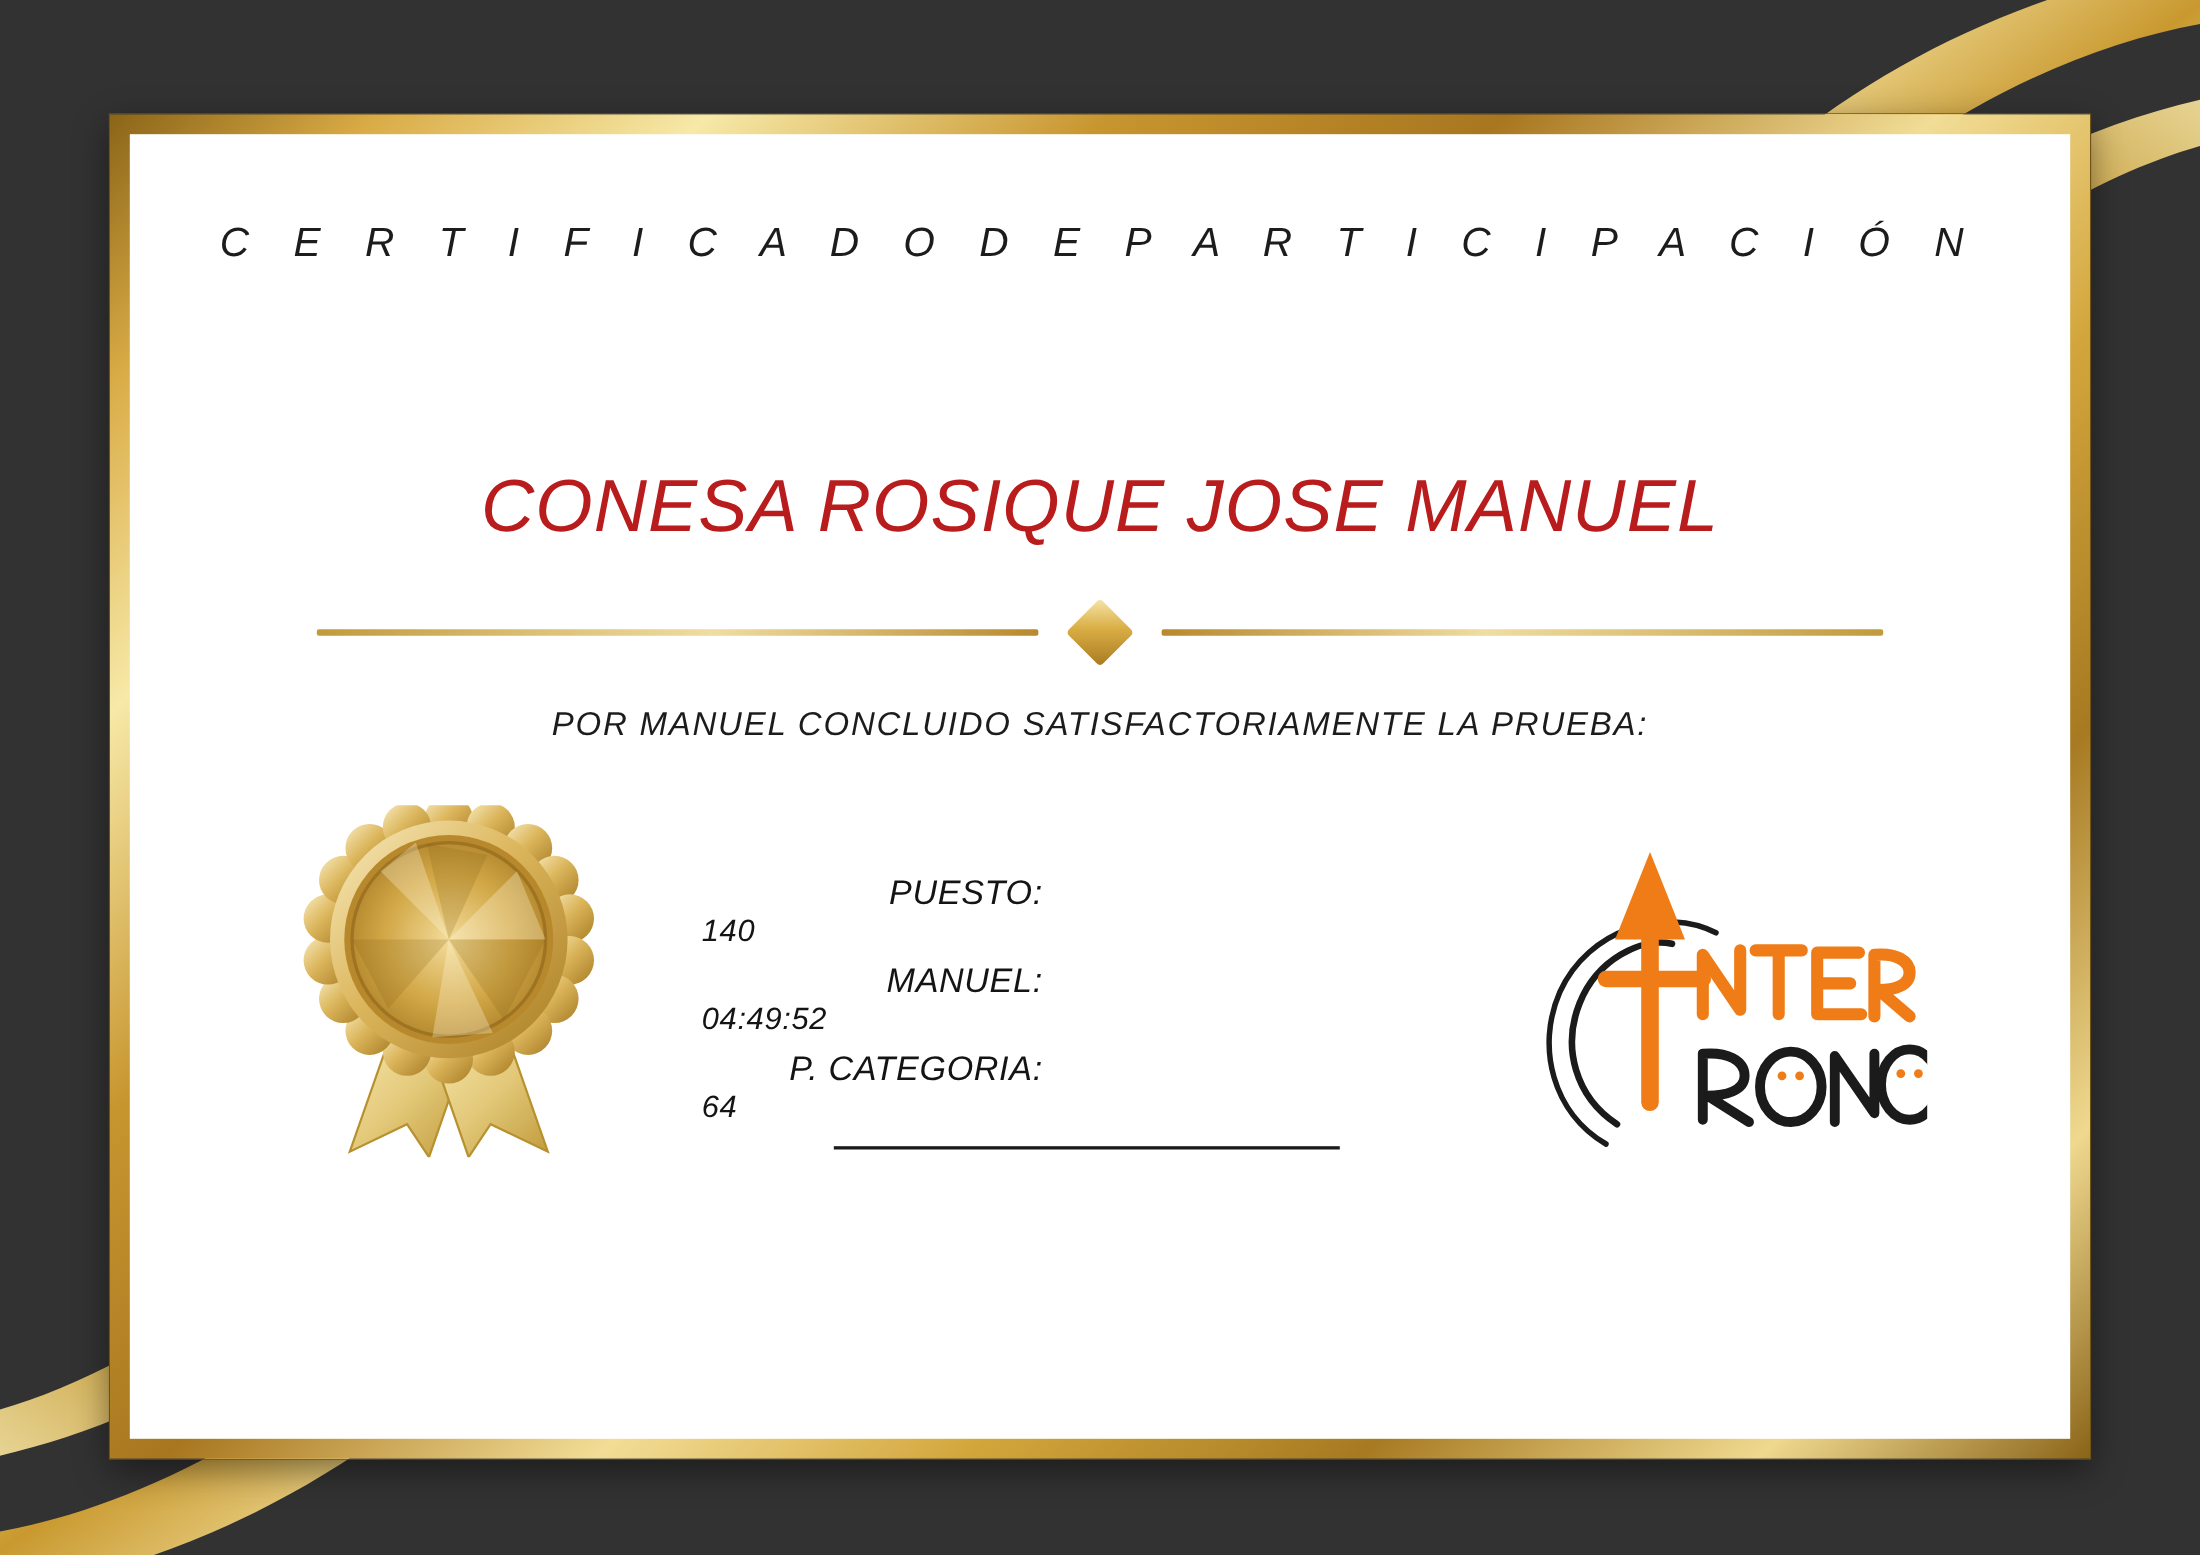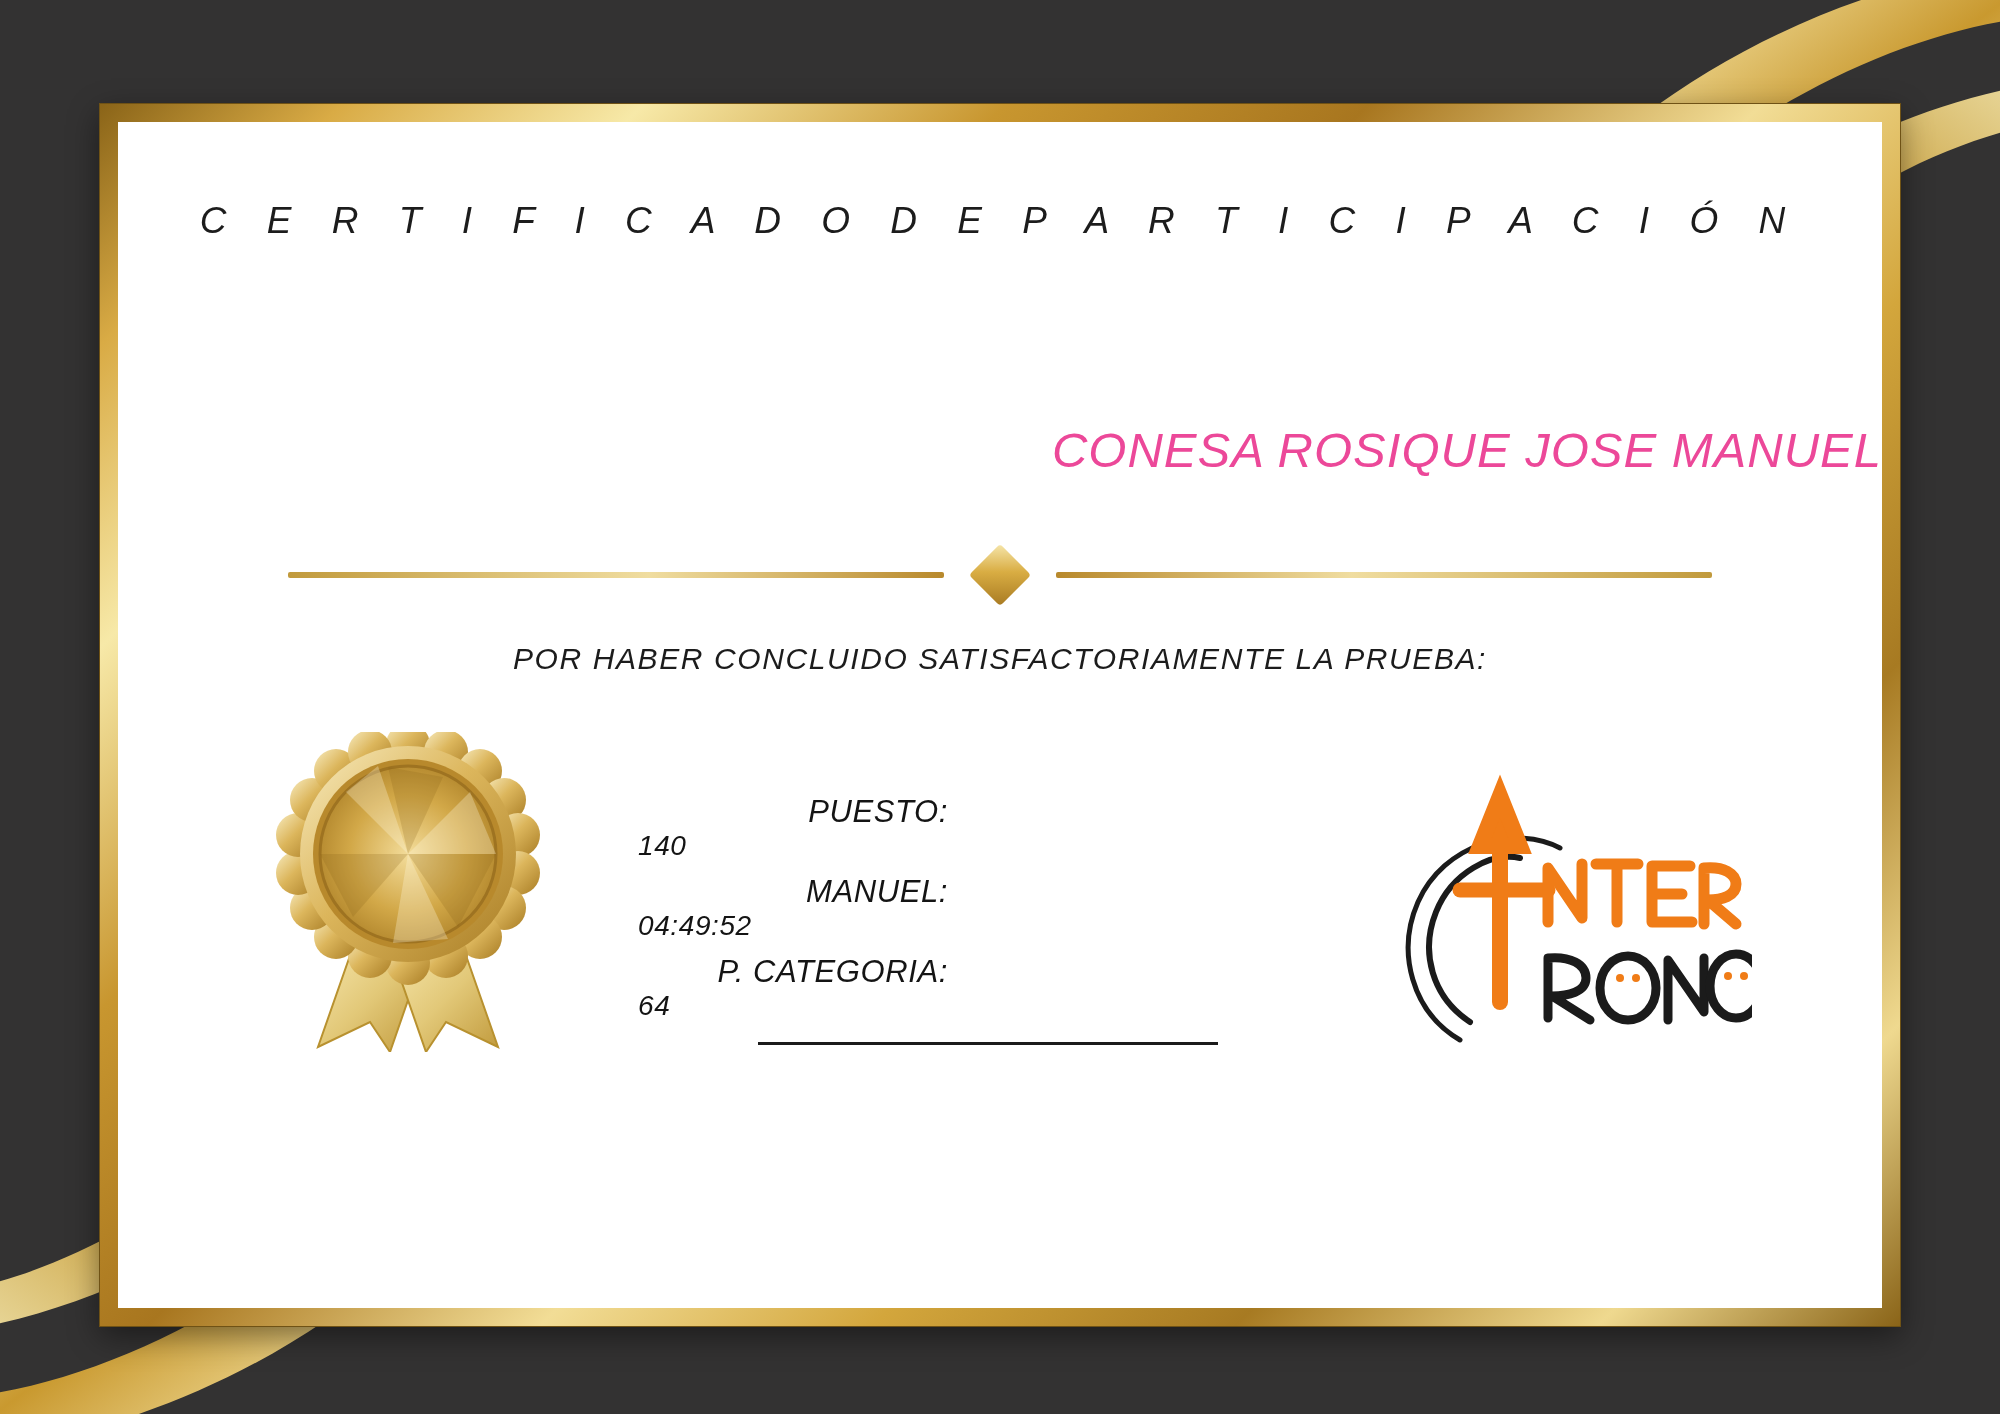--- a/index.html
+++ b/index.html
@@ -67,23 +67,23 @@
     font-weight: 400;
     white-space: nowrap;
   }
 
   
   .recipient-name {
     position: absolute;
     top: 300px;
     left: 0;
     right: 0;
-    text-align: right;
-    font-size: 49px;
-    color: #ec4899;
+    text-align: center;
+    font-size: 67px;
+    color: #b91c1c;
     font-weight: 400;
     letter-spacing: 1px;
     white-space: nowrap;
   }
 
   
   .divider {
     position: absolute;
     top: 430px;
     left: 170px;
@@ -227,21 +227,21 @@
       <div class="cert-heading">C E R T I F I C A D O   D E   P A R T I C I P A C I Ó N</div>
 
       <div class="recipient-name">CONESA ROSIQUE JOSE MANUEL</div>
 
       <div class="divider">
         <div class="divider-line left"></div>
         <div class="divider-diamond"></div>
         <div class="divider-line right"></div>
       </div>
 
-      <div class="cert-subtitle">POR HABER CONCLUIDO SATISFACTORIAMENTE LA PRUEBA:</div>
+      <div class="cert-subtitle">POR MANUEL CONCLUIDO SATISFACTORIAMENTE LA PRUEBA:</div>
 
       <div class="results">
         <div class="result-row">
           <span class="result-label">PUESTO:</span>
           <span class="result-value">140</span>
         </div>
         <div class="result-row">
           <span class="result-label">MANUEL:</span>
           <span class="result-value">04:49:52</span>
         </div>

